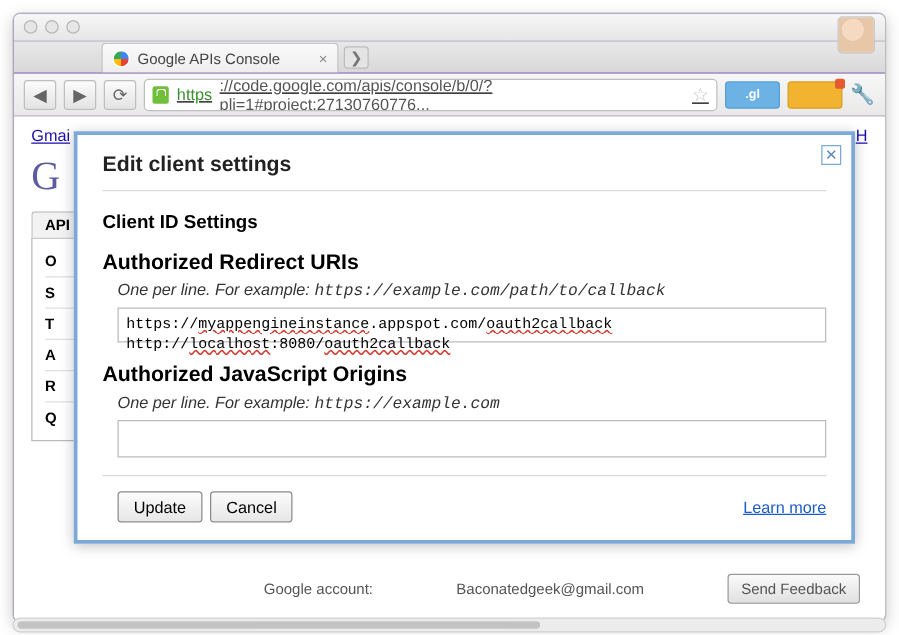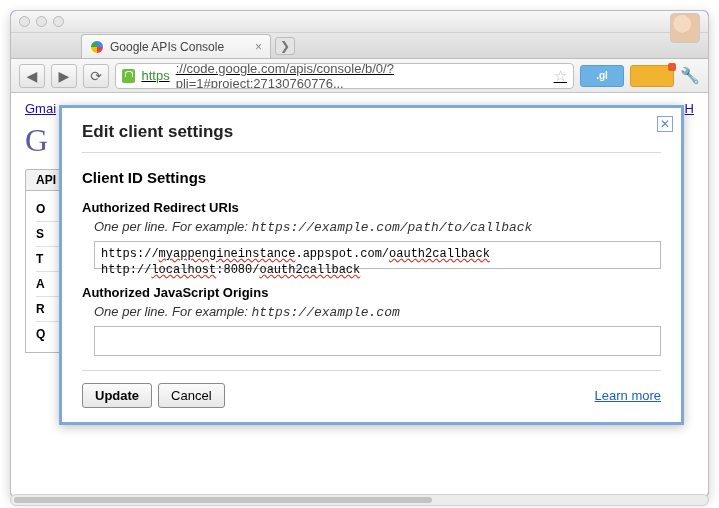--- a/index.html
+++ b/index.html
@@ -158,21 +158,21 @@
     padding-bottom:10px;
   }
   .modal-close {
     position:absolute; top:8px; right:8px;
     width:16px;height:16px;border:1px solid #7da9d8;
     color:#5b88be;font-size:12px;line-height:14px;text-align:center;
     background:#fff;
   }
   .modal-divider{border:none;border-top:1px solid #d9d9d9;margin:0 0 14px;}
   .section-title{font-size:15px;font-weight:bold;margin:2px 0 10px;}
-  .field-label{font-size:13px;font-weight:bold;margin:4px 0 4px;}
+  .field-label{font-size:17px;font-weight:bold;margin:4px 0 4px;}
   .field-hint{font-size:13px;color:#333;margin:0 0 6px 12px;font-style:italic;}
   .field-hint .mono{font-family:"Courier New",monospace;}
   .ta {
     width:calc(100% - 12px); margin-left:12px;
     font-family:"Courier New",monospace; font-size:12px;
     border:1px solid #bbb; padding:4px 6px; resize:none;
     line-height:1.35;
   }
   .ta.redirect{height:28px;}
   .ta.origins{height:30px;}
@@ -180,21 +180,21 @@
   .modal-actions{
     margin-top:14px;display:flex;align-items:center;gap:6px;
     border-top:1px solid #d9d9d9;padding-top:12px;
   }
   .btn{
     border:1px solid #8a8a8a;border-radius:3px;
     padding:4px 12px;font-size:13px;
     background:linear-gradient(#fbfbfb,#e7e7e7);
     cursor:pointer;
   }
-  .btn.primary{font-weight:bold;}
+  .btn.primary{font-weight:normal;margin-left:12px;}
   .learn-more{margin-left:auto;color:#1a5cc8;text-decoration:underline;font-size:13px;}
   .page-scrollbar{
     position:absolute;left:10px;right:10px;bottom:2px;height:12px;
     background:#ececec;border:1px solid #d0d0d0;border-radius:6px;
   }
   .page-scrollbar .thumb{
     position:absolute;left:3px;top:2px;height:6px;width:60%;
     background:#c3c3c3;border-radius:4px;
   }
 </style>
@@ -248,20 +248,25 @@
           <div class="bg-tab">API</div>
         </div>
       <div class="bg-panel">
         <div>O</div>
         <div>S</div>
         <div>T</div>
         <div>A</div>
         <div>R</div>
         <div>Q</div>
       </div>
+      <div class="bg-footer">
+        <span>Google account:</span>
+        <span>Baconatedgeek@gmail.com</span>
+        <span class="bg-footer-btn">Send Feedback</span>
+      </div>
     </div>
 
     <div class="modal-overlay">
       <div class="modal">
         <div class="modal-close">✕</div>
         <div class="modal-title">Edit client settings</div>
         <hr class="modal-divider">
         <div class="section-title">Client ID Settings</div>
 
         <div class="field-label">Authorized Redirect URIs</div>

